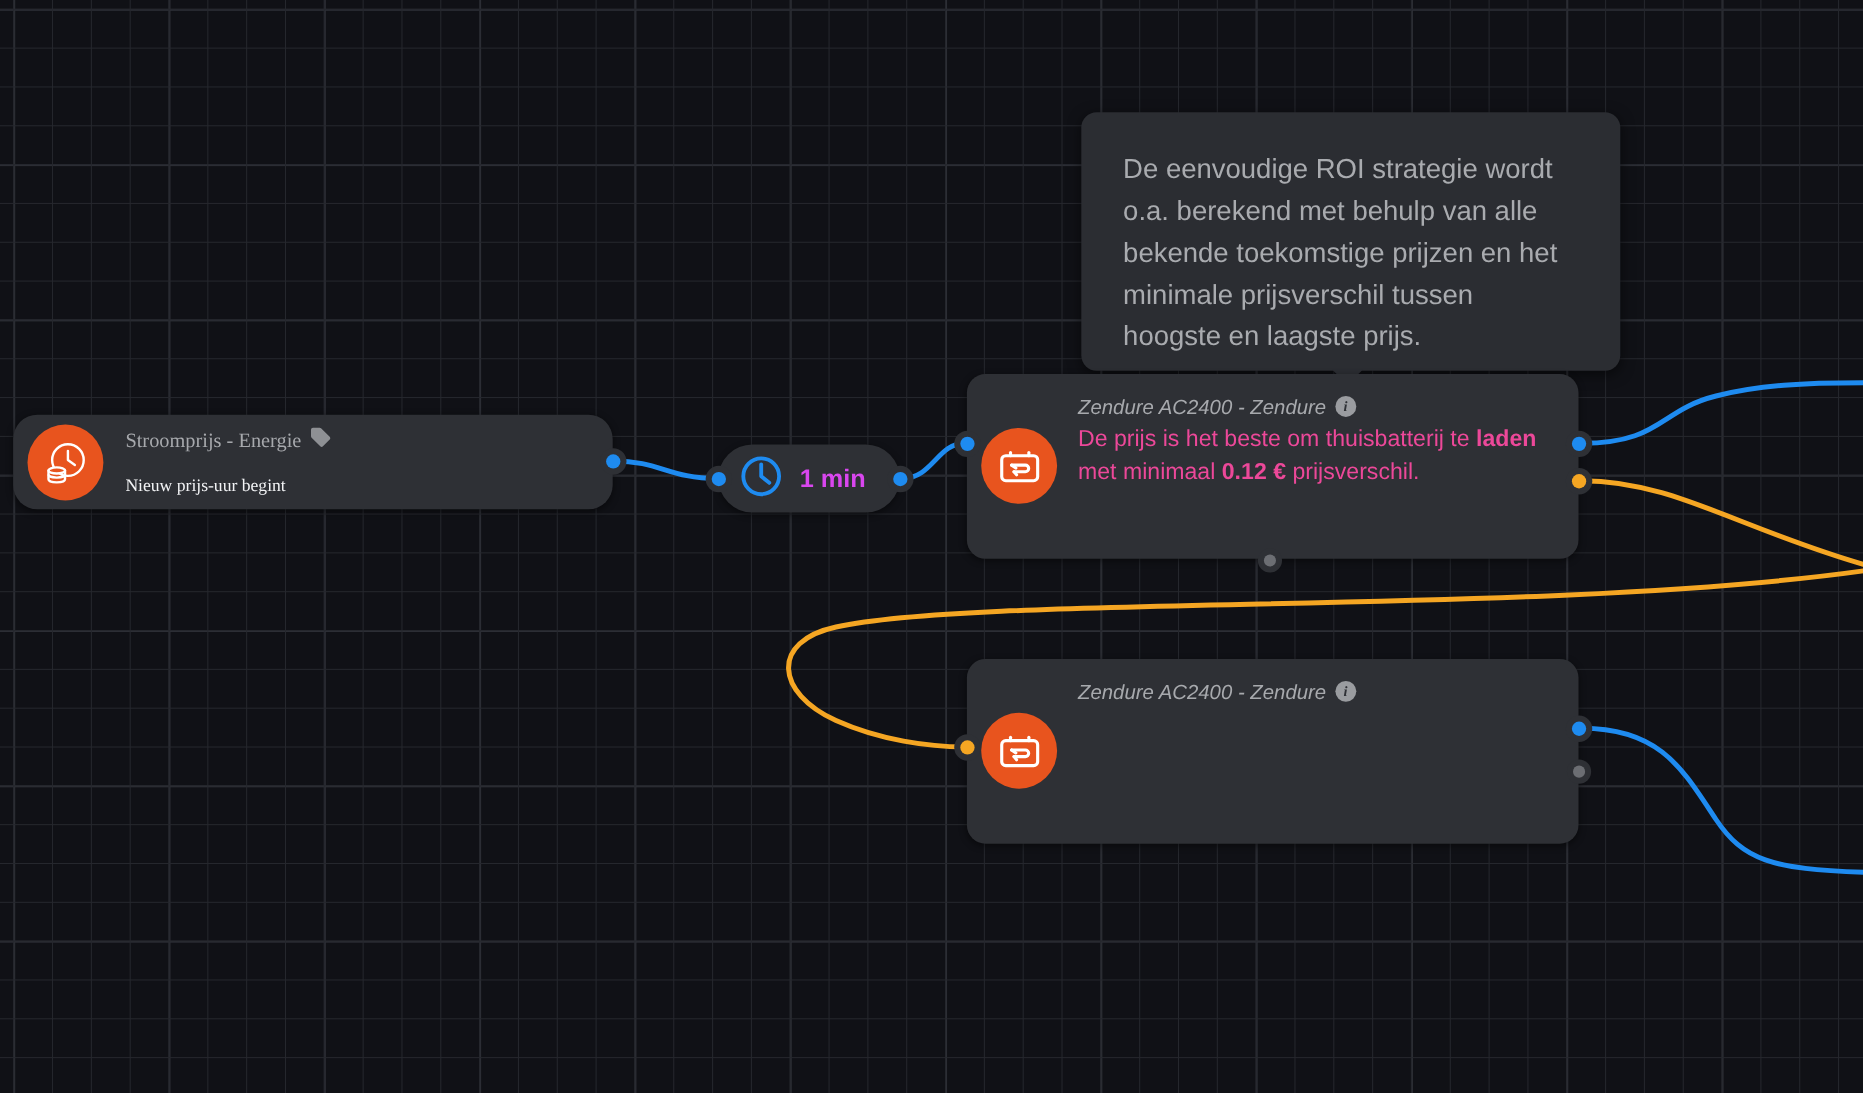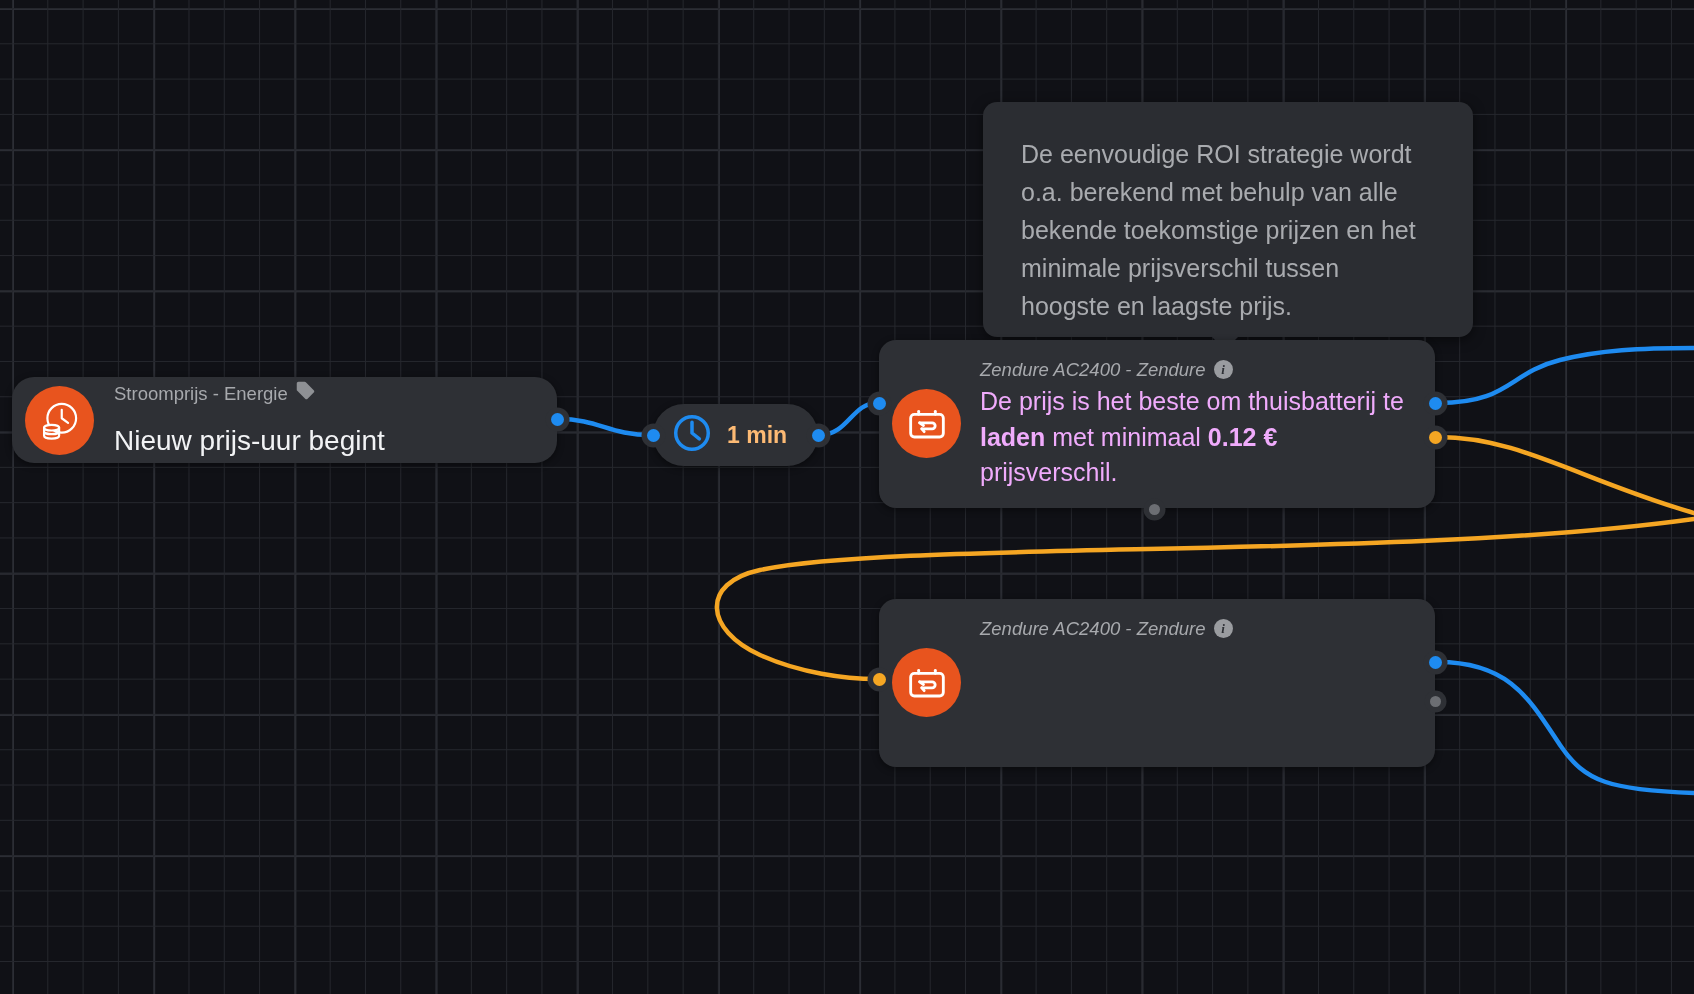--- a/index.html
+++ b/index.html
@@ -74,53 +74,54 @@
     display: flex;
     align-items: center;
     justify-content: center;
   }
   .trigger-text {
     margin-left: 20px;
     display: flex;
     flex-direction: column;
     justify-content: center;
     gap: 17px;
+    font-family: Liberation Serif, serif;
   }
   .node-sub {
     font-size: 18.5px;
     color: #a7a9ad;
     line-height: 1.25;
     display: flex;
     align-items: center;
     gap: 7px;
     white-space: nowrap;
   }
   .node-title {
-    font-size: 28px;
+    font-size: 16px;
     color: #f2f3f5;
     line-height: 1.3;
     white-space: nowrap;
   }
 
   
   #node-delay {
     left: 653px;
     top: 404px;
     width: 165px;
     height: 62px;
     border-radius: 31px;
     display: flex;
     align-items: center;
     padding-left: 18px;
     gap: 14px;
   }
   #node-delay .delay-label {
     font-size: 23px;
     font-weight: bold;
-    color: #fdba74;
+    color: #d946ef;
   }
 
   
   .cond-node {
     width: 556px;
     border-radius: 17px;
     display: flex;
     align-items: flex-start;
     padding: 18px 0 20px 13px;
   }
@@ -139,22 +140,22 @@
     color: #a7a9ad;
     display: flex;
     align-items: center;
     gap: 8px;
     line-height: 1.25;
     white-space: nowrap;
     margin-bottom: 3px;
     font-style: italic;
   }
   .cond-main {
-    font-size: 25px;
-    color: #f0abfc;
+    font-size: 21px;
+    color: #ec4899;
     line-height: 1.42;
   }
   .cond-main b { font-weight: bold; }
 
   
   #tooltip {
     position: absolute;
     left: 983px;
     top: 102px;
     width: 490px;

